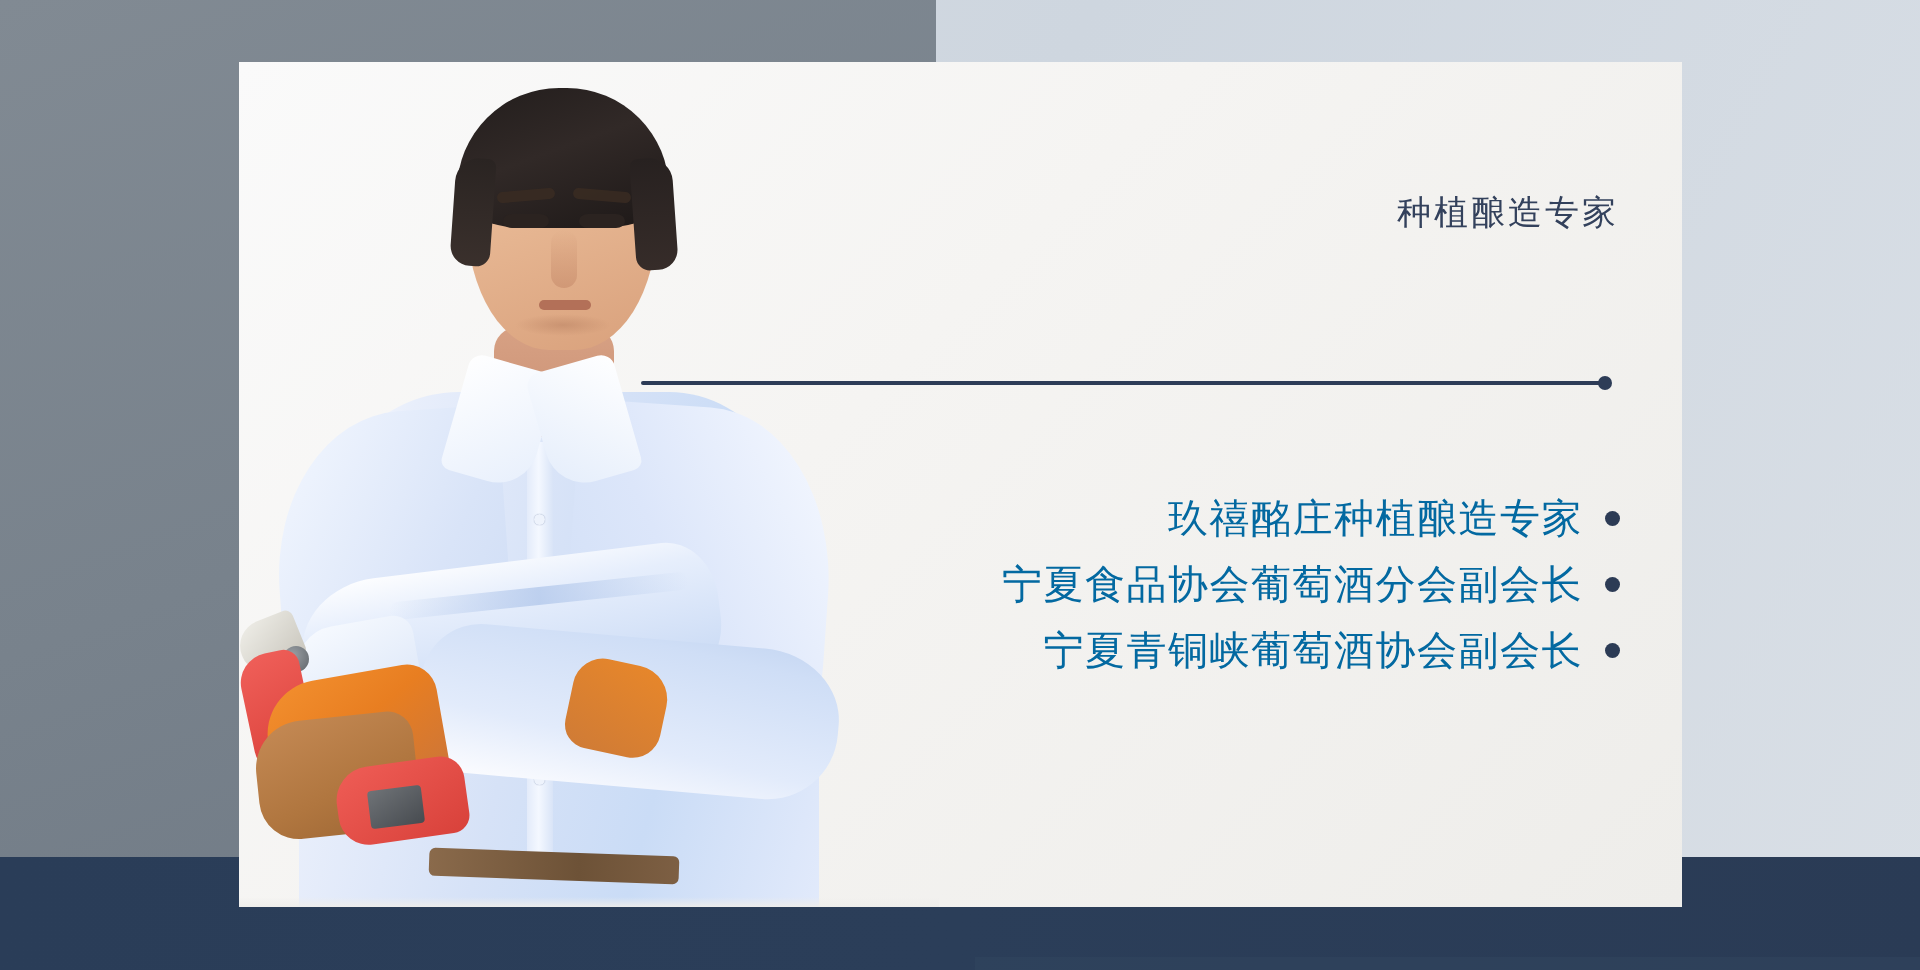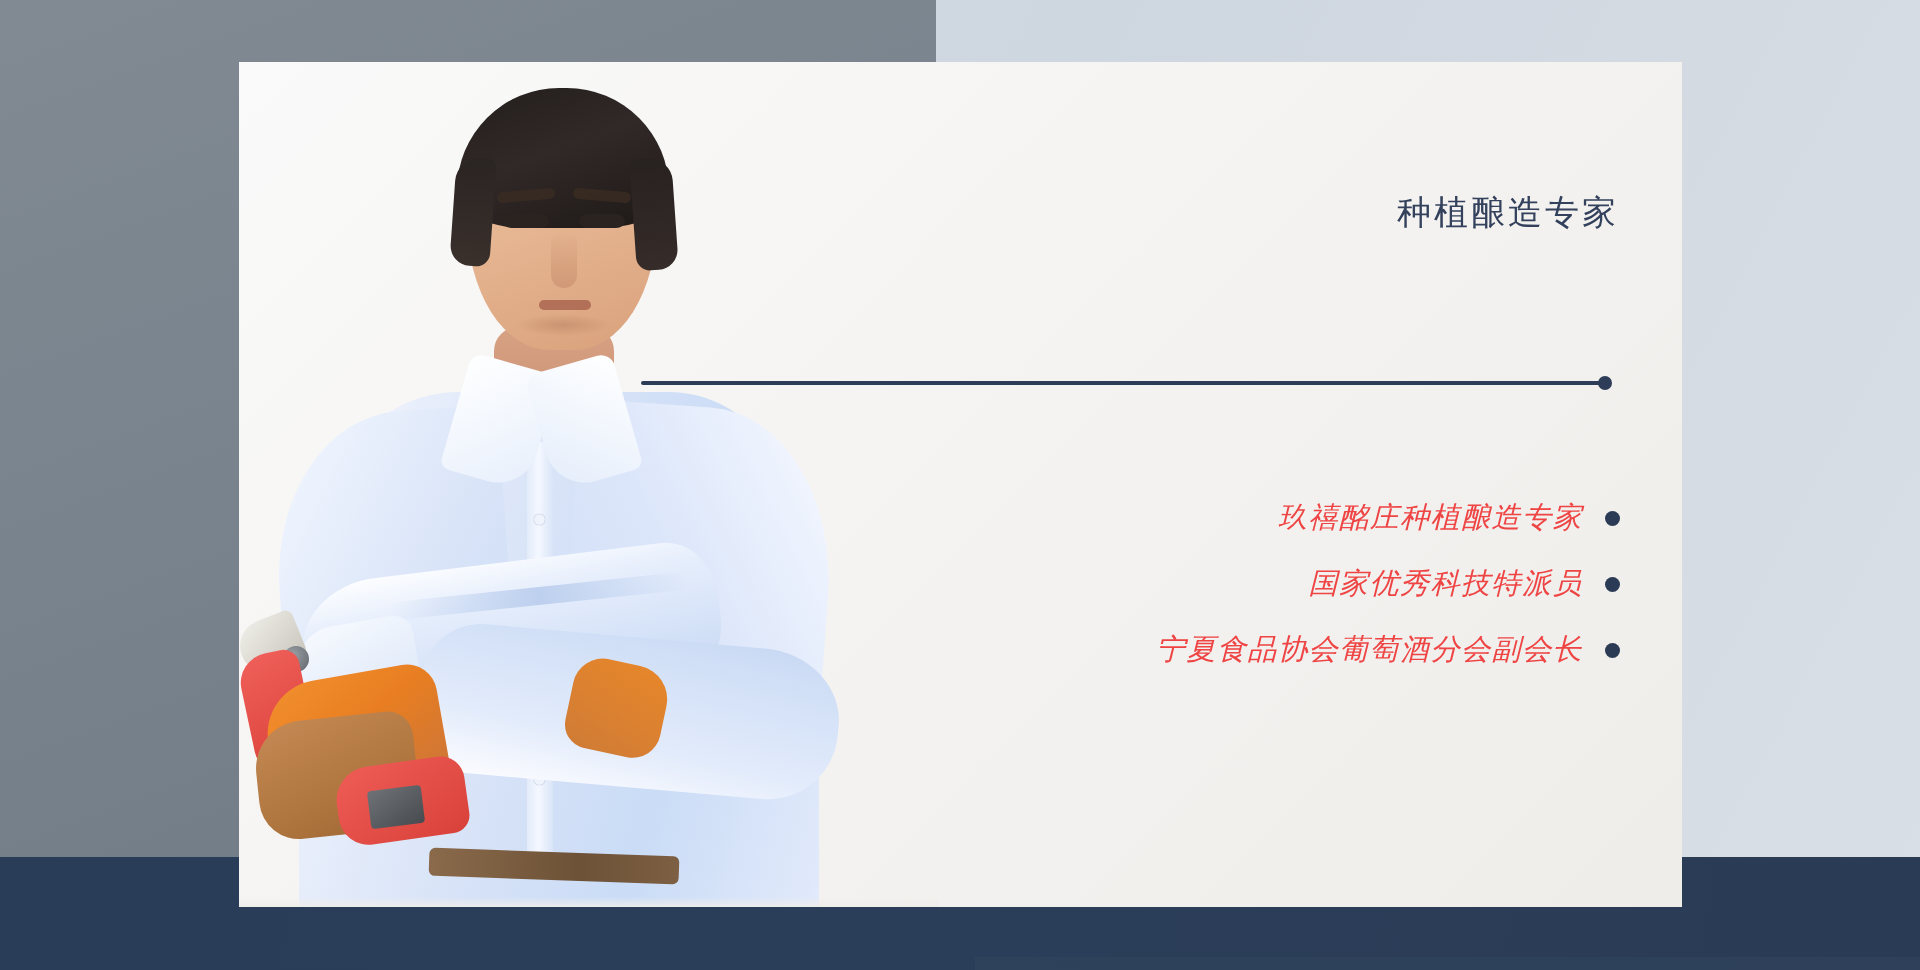--- a/index.html
+++ b/index.html
@@ -221,23 +221,22 @@
   }
 
   .credits{
     position:absolute;left:860px;top:485px;width:760px;
   }
   .credit-row{
     display:flex;align-items:center;justify-content:flex-end;
     height:66px;
   }
   .credit-text{
-    font-size:29px;letter-spacing:1.5px;color:#ef4444;
+    font-size:40px;letter-spacing:1.5px;color:#0369a1;
     white-space:nowrap;
-    font-style:italic;
   }
   .credit-dot{
     width:15px;height:15px;border-radius:50%;
     background:#2c3b55;margin-left:22px;flex:0 0 auto;
   }
 </style>
 </head>
 <body>
 
 <div id="stage">
@@ -294,22 +293,22 @@
 
   <div class="rule"></div>
   <div class="rule-dot"></div>
 
   <div class="credits">
     <div class="credit-row">
       <span class="credit-text">玖禧酩庄种植酿造专家</span>
       <span class="credit-dot"></span>
     </div>
     <div class="credit-row">
-      <span class="credit-text">国家优秀科技特派员</span>
+      <span class="credit-text">宁夏食品协会葡萄酒分会副会长</span>
       <span class="credit-dot"></span>
     </div>
     <div class="credit-row">
-      <span class="credit-text">宁夏食品协会葡萄酒分会副会长</span>
+      <span class="credit-text">宁夏青铜峡葡萄酒协会副会长</span>
       <span class="credit-dot"></span>
     </div>
   </div>
 
 </div>
 
 </body></html>

